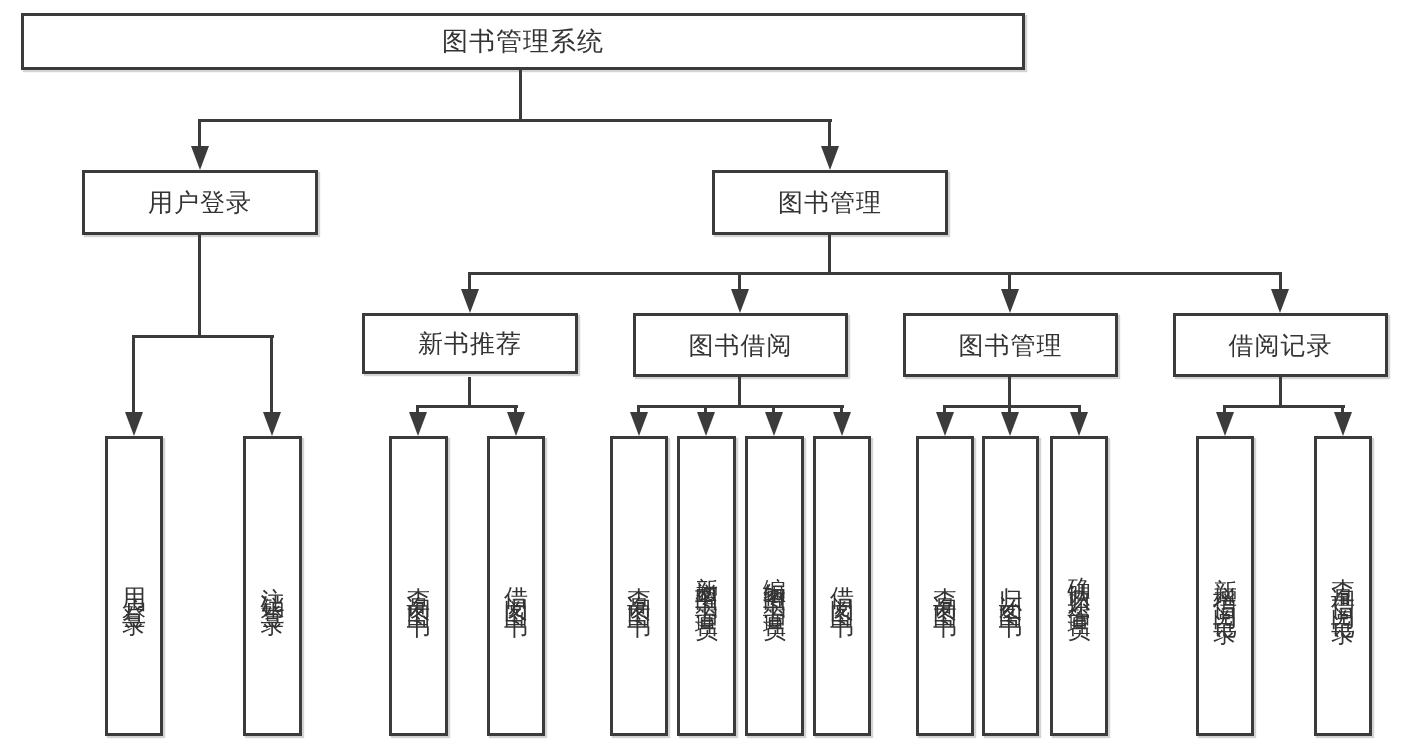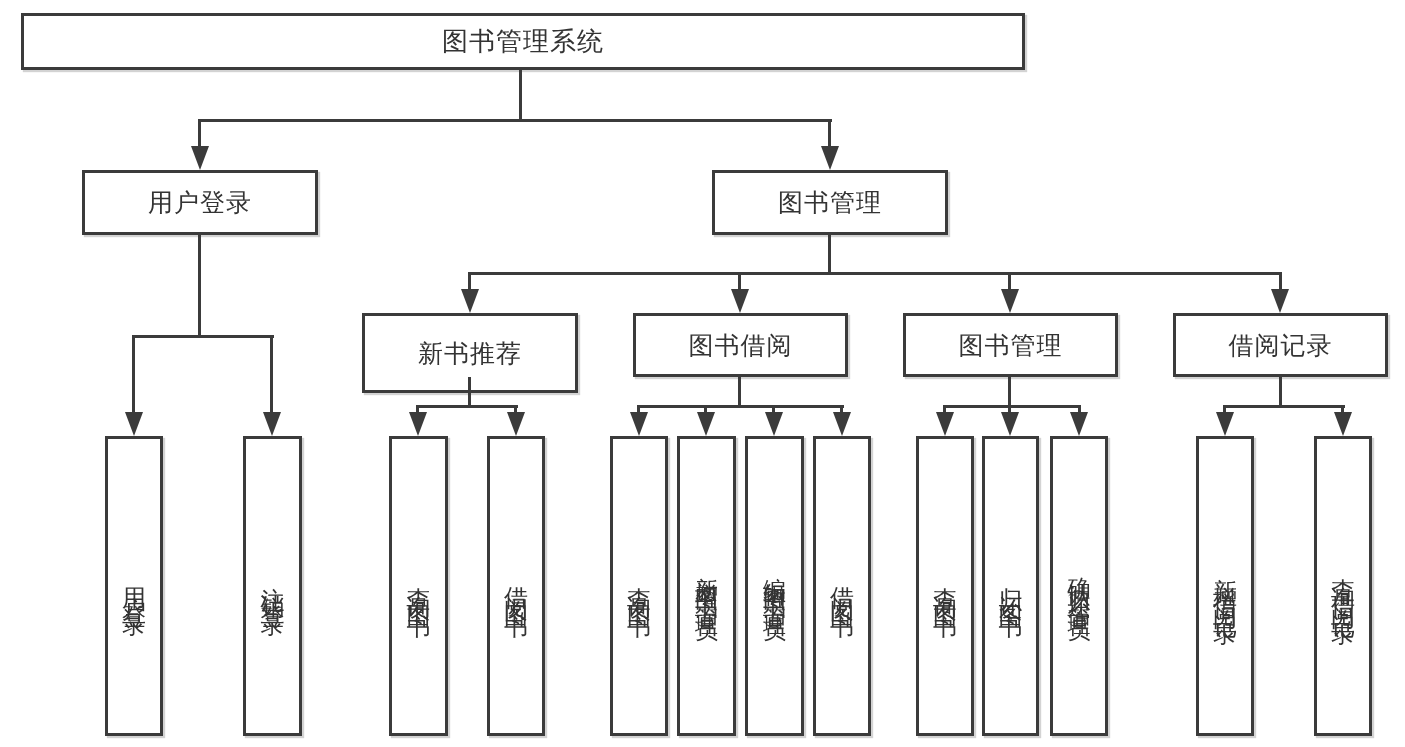--- a/index.html
+++ b/index.html
@@ -64,21 +64,21 @@
   <div class="ln" style="left:468px;top:272px;width:814px;height:3px;"></div>
   <div class="ln" style="left:468px;top:272px;width:3px;height:19px;"></div>
   <div class="ln" style="left:738px;top:272px;width:3px;height:19px;"></div>
   <div class="ln" style="left:1008px;top:272px;width:3px;height:19px;"></div>
   <div class="ln" style="left:1279px;top:272px;width:3px;height:19px;"></div>
   <div class="arr" style="left:461px;top:289px;"></div>
   <div class="arr" style="left:731px;top:289px;"></div>
   <div class="arr" style="left:1001px;top:289px;"></div>
   <div class="arr" style="left:1271px;top:289px;"></div>
 
-  <div class="node hnode" style="left:362px;top:313px;width:216px;height:80px;">
+  <div class="node hnode" style="left:362px;top:313px;width:216px;height:61px;">
     <span>新书推荐</span>
   </div>
   <div class="node hnode" style="left:633px;top:313px;width:215px;height:64px;">
     <span>图书借阅</span>
   </div>
   <div class="node hnode" style="left:903px;top:313px;width:215px;height:64px;">
     <span>图书管理</span>
   </div>
   <div class="node hnode" style="left:1173px;top:313px;width:215px;height:64px;">
     <span>借阅记录</span>

